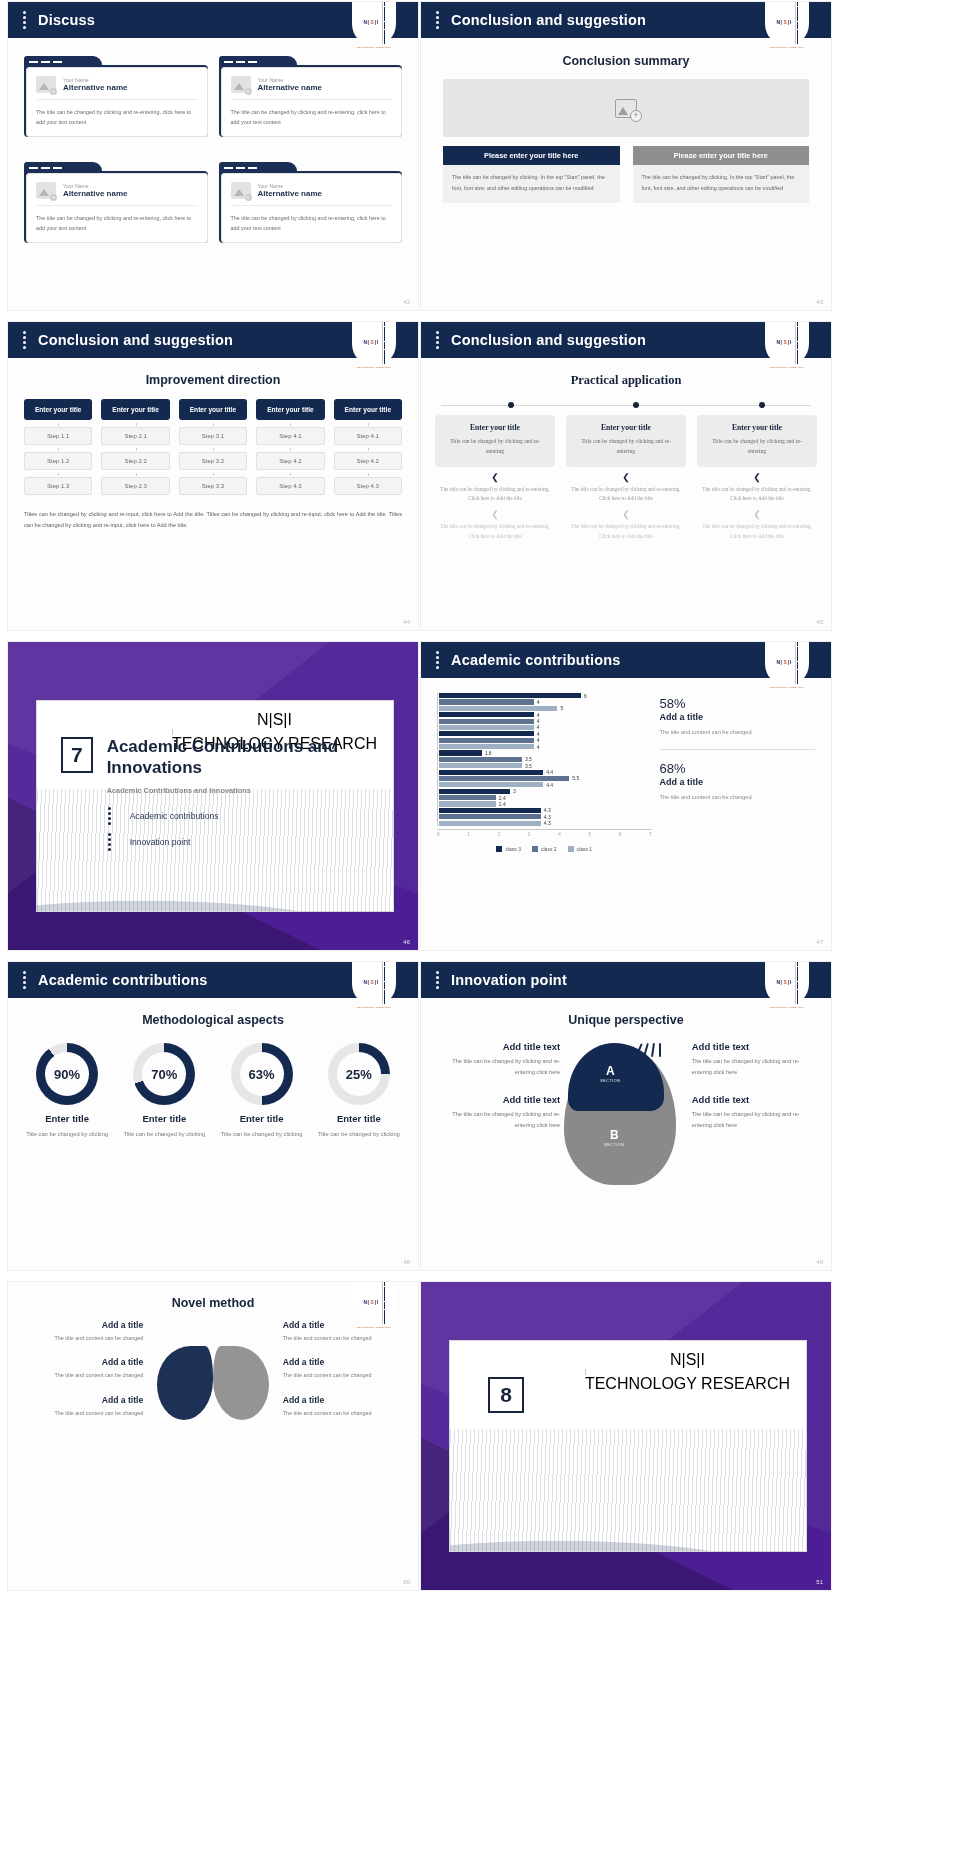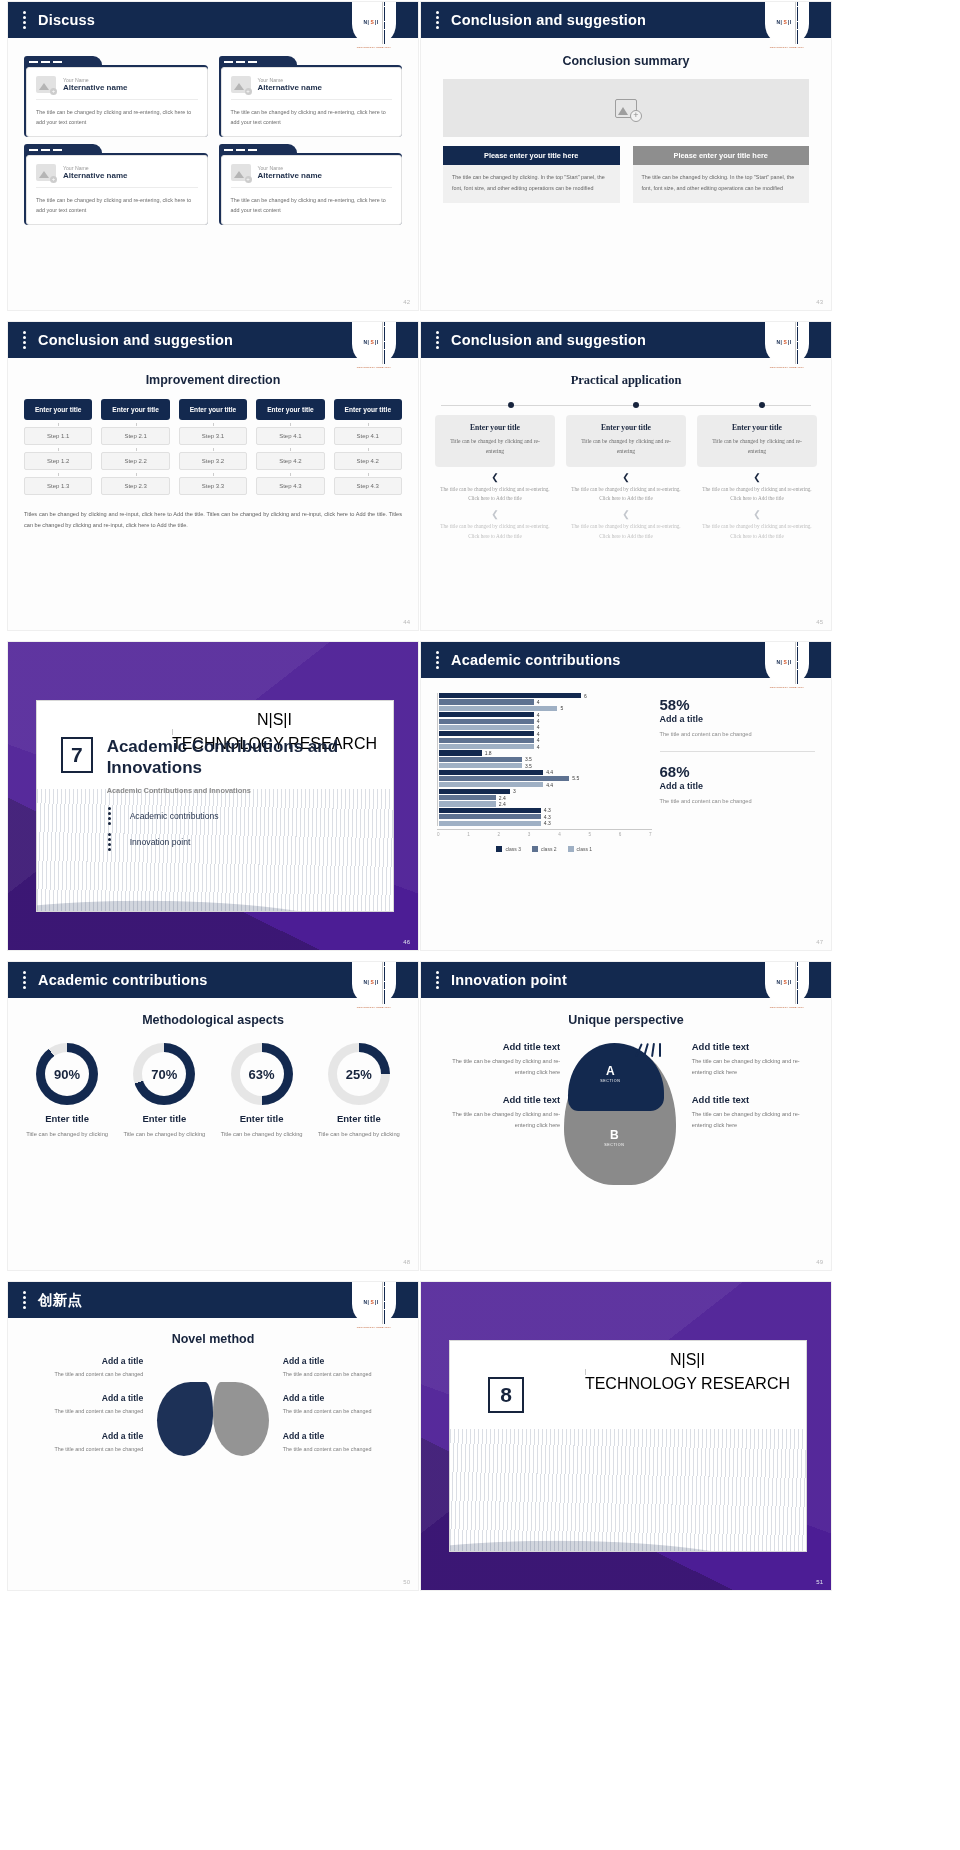--- a/index.html
+++ b/index.html
@@ -42,21 +42,21 @@
   .logo .lr { display:flex; align-items:center; gap:1px; }
   .logo .lt { font-size:5px; font-weight:bold; color:#13294f; letter-spacing:.5px;}
   .logo .lo { font-size:5px; font-weight:bold; color:#d4572a;}
   .logo .bars { display:flex; gap:.6px; margin-left:2px;}
   .logo .bars b { display:block; width:1px; height:7px; background:#13294f;}
   .logo .sub { font-size:2.4px; color:#c05a2a; margin-top:1.5px; letter-spacing:.2px;}
   .pno { position:absolute; right:8px; bottom:5px; font-size:6px; color:#b9b9b9; }
   .stitle { text-align:center; font-size:12.5px; font-weight:bold; color:#17243d; }
 
   
-  .folders { display:grid; grid-template-columns:1fr 1fr; gap:7px 11px; padding:18px 16px 0; }
+  .folders { display:grid; grid-template-columns:1fr 1fr; gap:25px 11px; padding:18px 16px 0; }
   .folder { position:relative; padding-top:9px; }
   .ftab {
     position:absolute; top:0; left:0; width:78px; height:13px;
     background:#1b2f56; border-radius:3px 9px 0 0;
   }
   .ftab s { position:absolute; top:5px; left:5px; width:9px; height:2px; background:#fff; }
   .ftab s:nth-child(2){ left:17px; } .ftab s:nth-child(3){ left:29px; }
   .fbody {
     position:relative; background:#1b2f56; border-radius:4px; padding:2px 0 0 2px;
   }
@@ -139,21 +139,21 @@
   .bars { display:flex; flex-direction:column; gap:1.2px; border-left:1px solid #c9c9c9; padding-left:1px; }
   .brow { display:flex; align-items:center; height:5.2px; }
   .bfill { height:100%; }
   .blab { font-size:5px; color:#3a3a3a; margin-left:3px; }
   .xaxis { display:flex; justify-content:space-between; border-top:1px solid #c9c9c9;
     margin-top:3px; padding-top:2px; font-size:4.6px; color:#a9a9a9; }
   .legend { display:flex; justify-content:center; gap:11px; margin-top:9px; font-size:5px; color:#555; }
   .legend span { display:flex; align-items:center; gap:3px; }
   .legend i { width:6px; height:6px; display:block; }
   .kpi { padding-top:14px; }
-  .kpi .big { font-size:15px; font-weight:bold; color:#17243d; }
+  .kpi .big { font-size:13px; font-weight:normal; color:#17243d; }
   .kpi .md { font-size:9px; font-weight:bold; color:#17243d; margin-top:1px;}
   .kpi .sm { font-size:5.6px; color:#8b8b8b; line-height:1.9; margin-top:5px; }
   .kpi .sep { border-top:1px solid #dedede; margin:11px 0 0; }
 
   
   .s48 { padding:15px 14px 0; }
   .donuts { display:grid; grid-template-columns:repeat(4,1fr); gap:7px; margin-top:16px; }
   .dcell { text-align:center; }
   .ring { width:62px; height:62px; border-radius:50%; margin:0 auto; position:relative;
     display:flex; align-items:center; justify-content:center; }
@@ -819,29 +819,20 @@
             <h4>Add title text</h4>
             <p>The title can be changed by clicking and re-entering click here</p>
           </div>
         </div>
       </div>
     </div>
     <div class="pno">49</div>
   </div>
 
   <div class="slide">
-    <div class="hdr">
-      <span class="dots">
-          <i></i>
-          <i></i>
-          <i></i>
-          <i></i>
-        </span>
-      <h2>创新点</h2>
-    </div>
     <div class="logo">
       <div class="lr">
           <span class="lt">N|</span>
           <span class="lo">S</span>
           <span class="lt">|I</span>
         <span class="bars">
             <b></b>
             <b></b>
             <b></b>
             <b></b>

